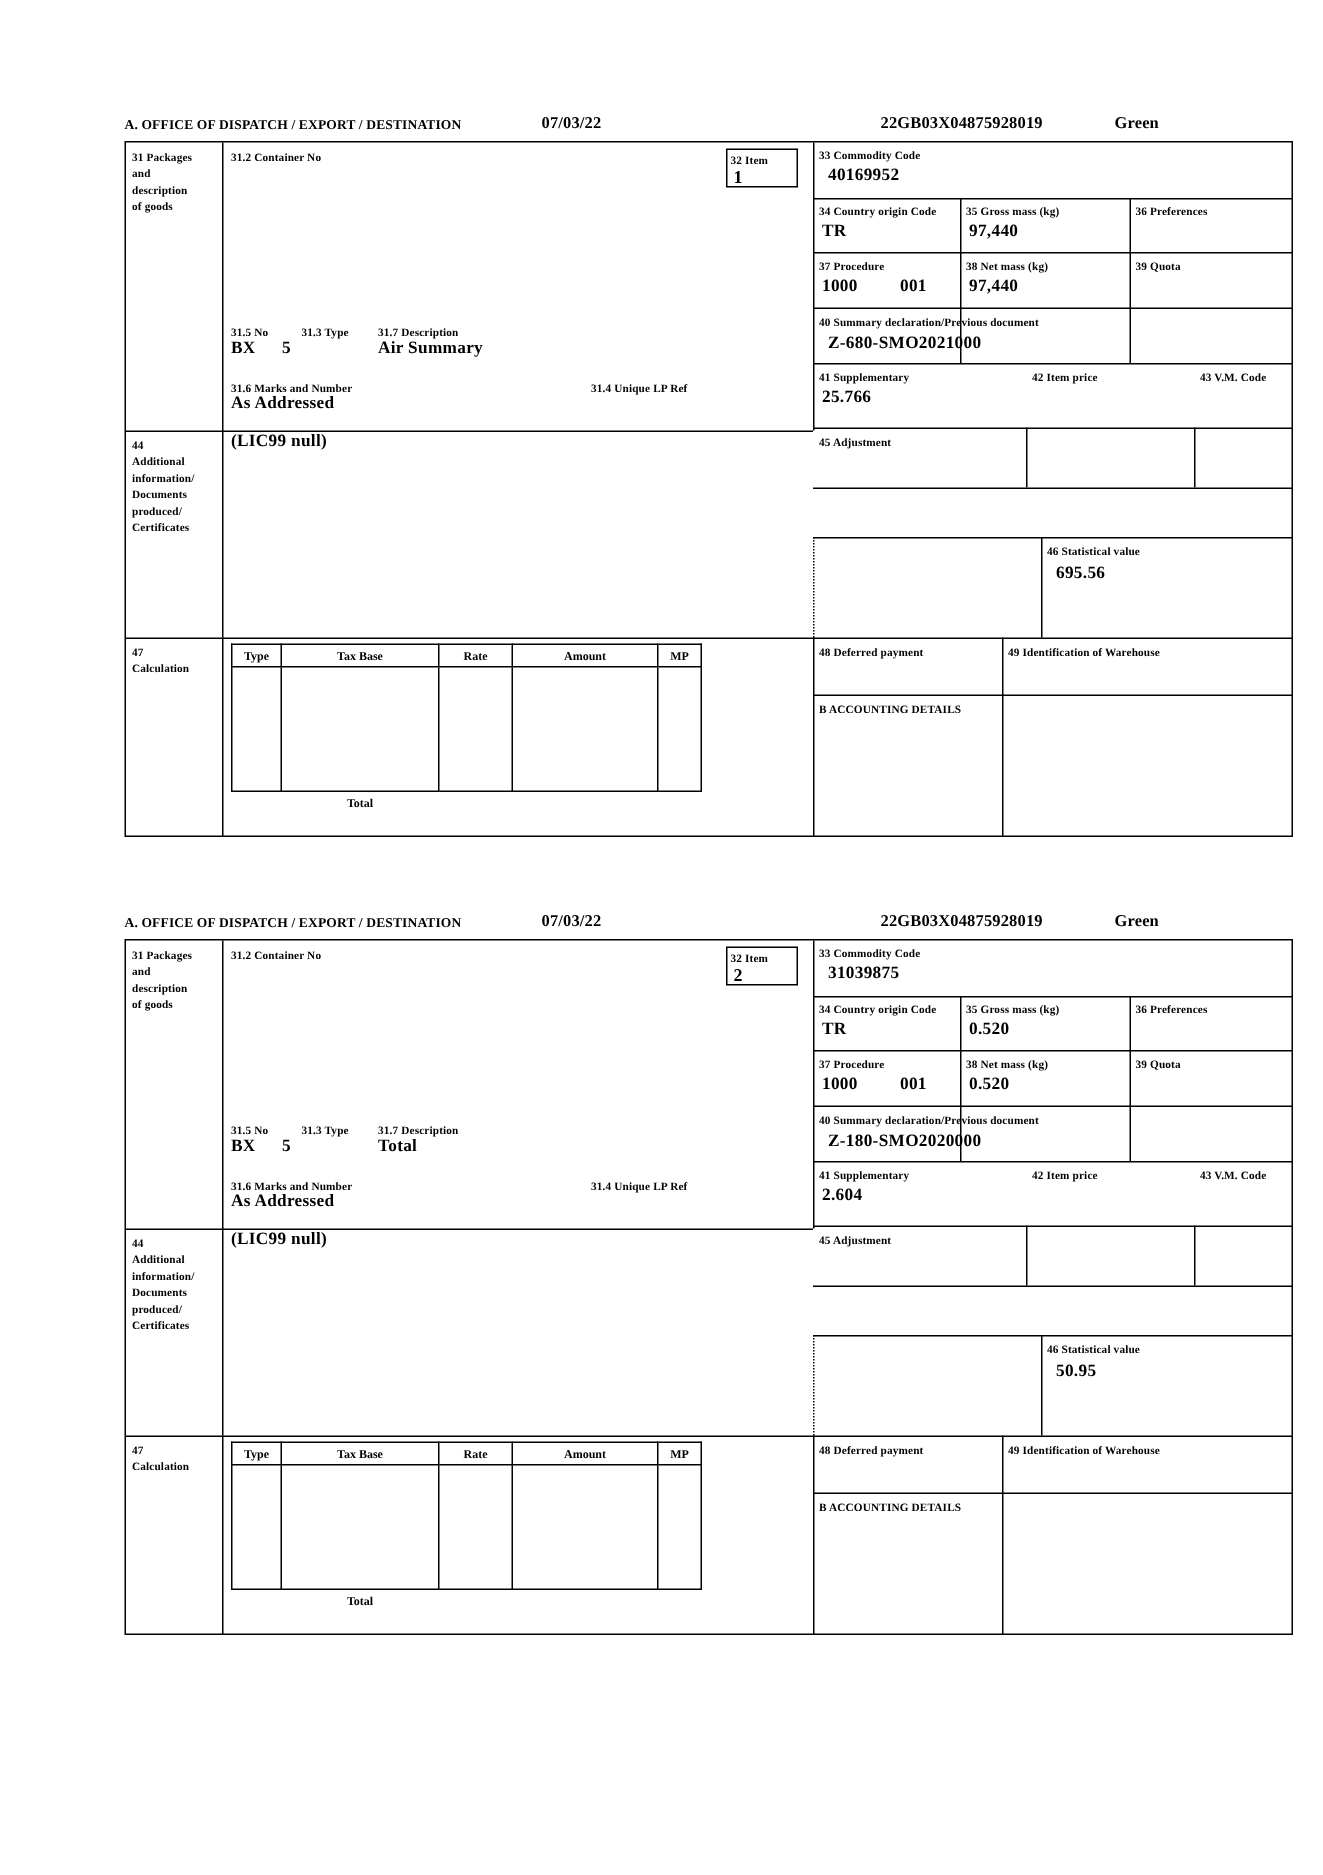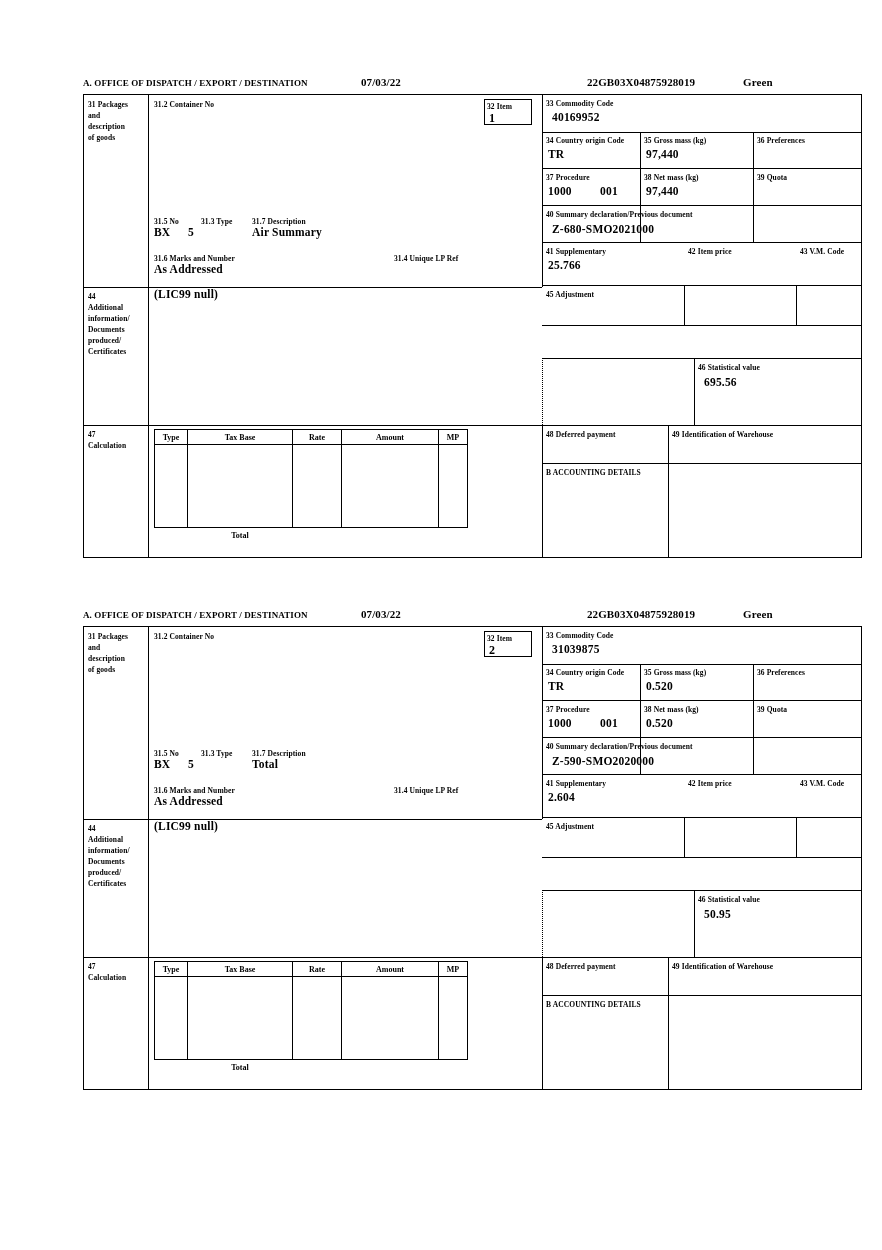--- a/index.html
+++ b/index.html
@@ -356,21 +356,21 @@
 
       <div class="cell lbl" style="left:462px; top:77px;">37 Procedure</div>
       <div class="cell val" style="left:464px; top:90px;">1000</div>
       <div class="cell val" style="left:516px; top:90px;">001</div>
       <div class="cell lbl" style="left:560px; top:77px;">38 Net mass (kg)</div>
       <div class="cell val" style="left:562px; top:90px;">0.520</div>
       <div class="cell lbl" style="left:673px; top:77px;">39 Quota</div>
       <div class="cell val" style="left:675px; top:90px;"></div>
 
       <div class="cell lbl" style="left:462px; top:114px;">40 Summary declaration/Previous document</div>
-      <div class="cell val" style="left:468px; top:128px;">Z-590-SMO2020000</div>
+      <div class="cell val" style="left:468px; top:128px;">Z-180-SMO2020000</div>
 
       <div class="cell lbl" style="left:462px; top:151px;">41 Supplementary</div>
       <div class="cell val" style="left:464px; top:164px;">2.604</div>
       <div class="cell lbl" style="left:604px; top:151px;">42 Item price</div>
       <div class="cell val" style="left:606px; top:164px;"></div>
       <div class="cell lbl" style="left:716px; top:151px;">43 V.M. Code</div>
       <div class="cell val" style="left:718px; top:164px;"></div>
 
       <div class="cell lbl" style="left:462px; top:194px;">45 Adjustment</div>
       <div class="cell val" style="left:464px; top:207px;"></div>

